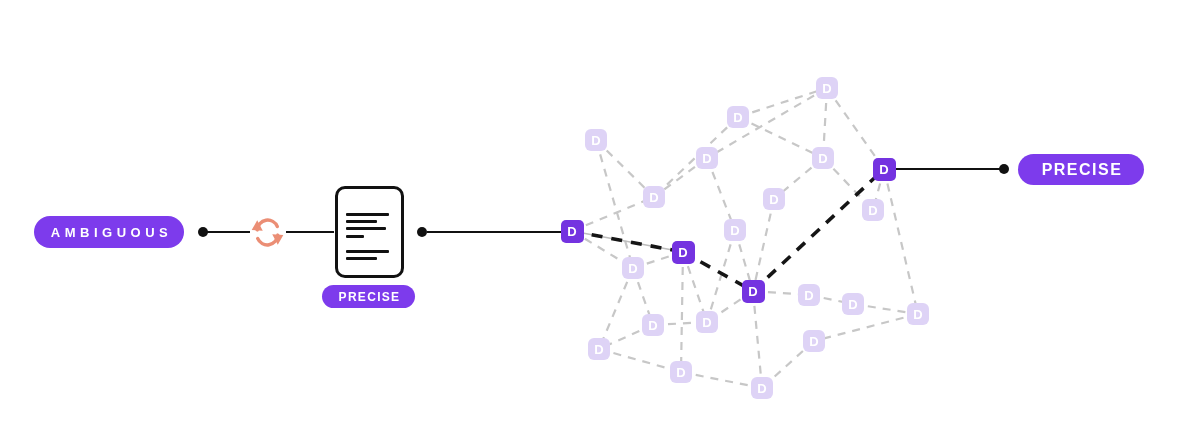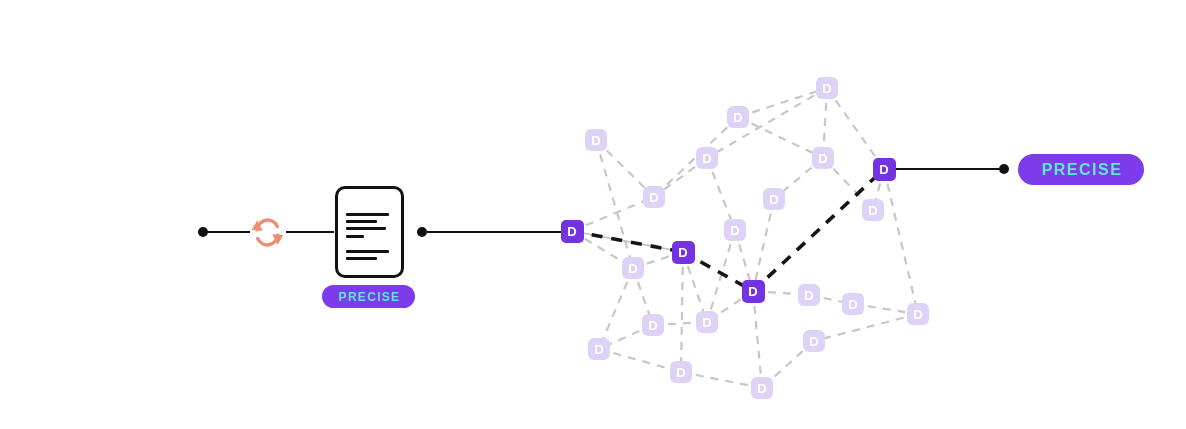--- a/index.html
+++ b/index.html
@@ -10,21 +10,21 @@
     --path:#151515;
     --refresh:#EB8E75;
     --ink:#111111;
   }
   html,body{margin:0;padding:0;background:#ffffff;}
   .canvas{
     position:relative;width:1186px;height:429px;background:#ffffff;
     font-family:"Liberation Sans",sans-serif;overflow:hidden;
   }
   .pill{
-    position:absolute;background:var(--accent);color:#5eead4;font-weight:bold;
+    position:absolute;background:var(--accent);color:#ffffff;font-weight:bold;
     display:flex;align-items:center;justify-content:center;white-space:nowrap;
   }
   .pill-ambiguous{left:34px;top:216px;width:150px;height:32px;border-radius:17px;
     font-size:13px;letter-spacing:4.5px;padding-left:5px;box-sizing:border-box;}
   .pill-doc{left:322px;top:285px;width:93px;height:23px;border-radius:12px;
     font-size:12px;letter-spacing:1.3px;padding-left:2px;box-sizing:border-box;}
   .pill-output{left:1018px;top:154px;width:126px;height:31px;border-radius:16px;
     font-size:16px;letter-spacing:1.5px;padding-left:2px;box-sizing:border-box;}
   .dot{position:absolute;width:10px;height:10px;border-radius:50%;background:var(--ink);}
   .dot-1{left:198px;top:227px;}
@@ -59,20 +59,21 @@
   }
   .gnode-faint{background:var(--node-faint);}
   .gnode-active{background:var(--node-active);border-radius:5px;width:23px;height:23px;
     margin-left:-11.5px;margin-top:-11.5px;}
 </style>
 </head>
 <body>
 
 <div class="canvas">
 
+  <div class="pill pill-ambiguous">AMBIGUOUS</div>
 
   <div class="dot dot-1"></div>
   <div class="hline hline-1"></div>
 
   <svg class="refresh" viewBox="0 0 36 36">
     <g>
       <path d="M 8,15.5 A 10.2,10.2 0 0 1 27.6,12.2" stroke="#EB8E75" stroke-width="3.3" fill="none" stroke-linecap="round"></path>
       <path d="M 8,6.2 L 13.4,16.4 L 2.6,15.6 Z" fill="#EB8E75"></path>
     </g>
     <g transform="rotate(180 18 18)">

